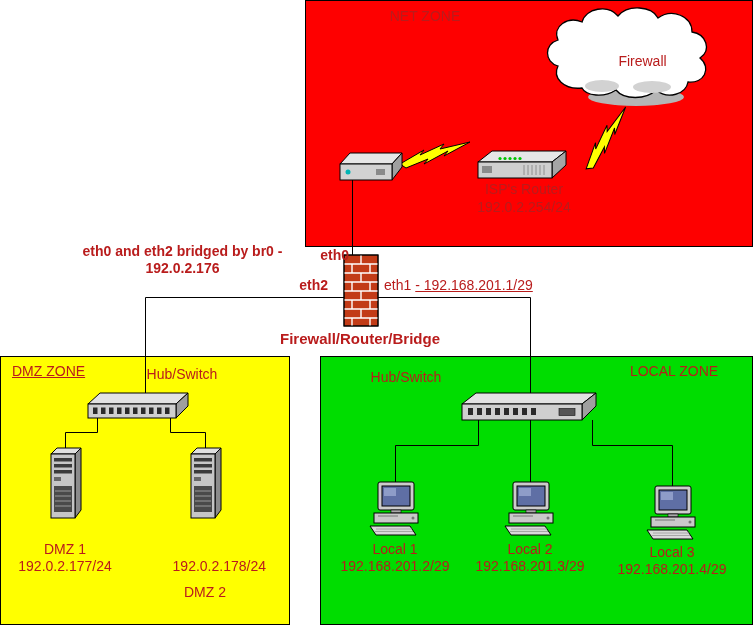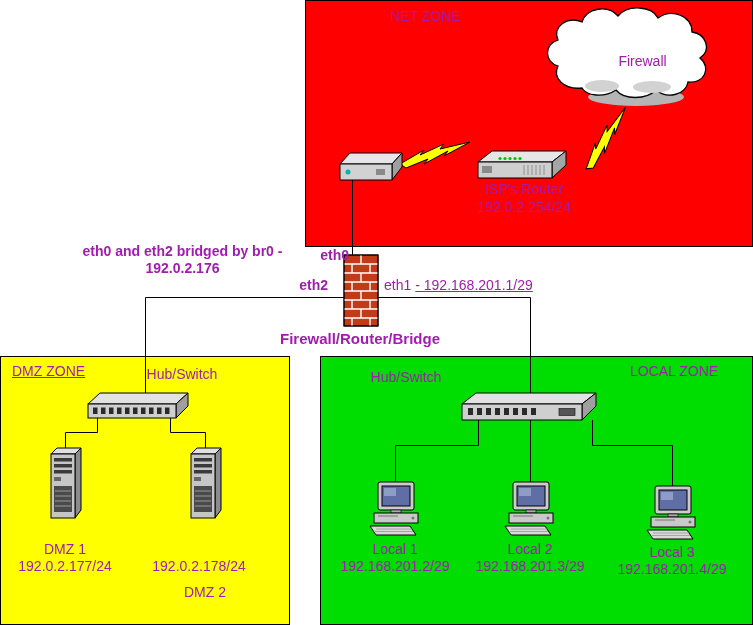--- a/index.html
+++ b/index.html
@@ -5,21 +5,21 @@
   html,body { margin:0; padding:0; background:#ffffff; }
   .canvas {
     position:relative; width:753px; height:625px; background:#ffffff;
     font-family:"Liberation Sans", sans-serif; overflow:hidden;
   }
   .zone { position:absolute; border:1px solid #000; box-sizing:border-box; }
   #zone-net   { left:305px; top:0;     width:448px; height:247px; }
   #zone-dmz   { left:0;     top:356px; width:290px; height:269px; }
   #zone-local { left:320px; top:356px; width:433px; height:269px; }
   svg.overlay { position:absolute; left:0; top:0; }
-  .lbl { position:absolute; font-size:14px; color:#a21caf; white-space:nowrap; line-height:1.15; }
+  .lbl { position:absolute; font-size:14px; color:#b91c1c; white-space:nowrap; line-height:1.15; }
   .lbl.b { font-weight:bold; }
   .lbl.ctr { text-align:center; }
   .lbl.rt { text-align:right; }
   #firewall-title { font-size:15px; }
   .eth1-ip { margin-left:4px; font-weight:normal;text-decoration:underline; }
 </style>
 </head>
 <body>
 
 <div class="canvas">
@@ -162,21 +162,21 @@
   <div class="lbl b ctr" id="firewall-title" style="left:253px;top:330px;width:214px;">Firewall/Router/Bridge</div>
 
   <div class="lbl" style="left:12px;top:363px;text-decoration:underline;">DMZ ZONE</div>
   <div class="lbl ctr" style="left:142px;top:366px;width:80px;">Hub/Switch</div>
   <div class="lbl ctr" style="left:366px;top:369px;width:80px;">Hub/Switch</div>
   <div class="lbl ctr" style="left:624px;top:363px;width:100px;">LOCAL ZONE</div>
 
   <div class="lbl ctr" style="left:15px;top:541px;width:100px;">DMZ 1</div>
   <div class="lbl ctr" style="left:5px;top:558px;width:120px;">192.0.2.177/24</div>
   <div class="lbl ctr" style="left:155px;top:541px;width:100px;margin-top:43px;">DMZ 2</div>
-  <div class="lbl ctr" style="left:139px;top:558px;width:120px;">192.0.2.178/24</div>
+  <div class="lbl ctr" style="left:146px;top:558px;width:120px;text-align:right;">192.0.2.178/24</div>
 
   <div class="lbl ctr" style="left:345px;top:541px;width:100px;">Local 1</div>
   <div class="lbl ctr" style="left:330px;top:558px;width:130px;">192.168.201.2/29</div>
   <div class="lbl ctr" style="left:480px;top:541px;width:100px;">Local 2</div>
   <div class="lbl ctr" style="left:465px;top:558px;width:130px;">192.168.201.3/29</div>
   <div class="lbl ctr" style="left:622px;top:544px;width:100px;">Local 3</div>
   <div class="lbl ctr" style="left:607px;top:561px;width:130px;">192.168.201.4/29</div>
 
 </div>
 

